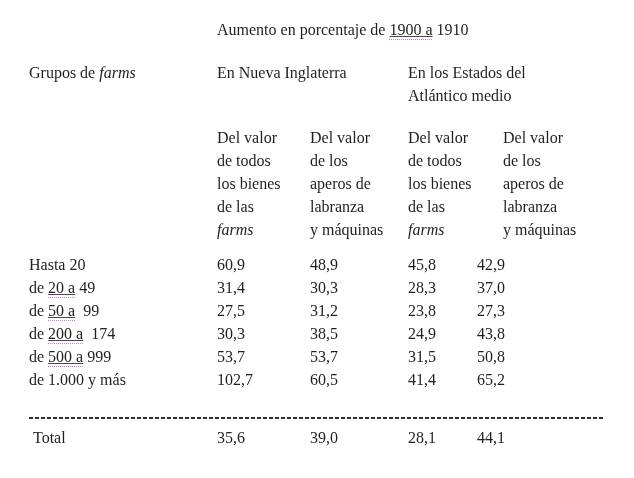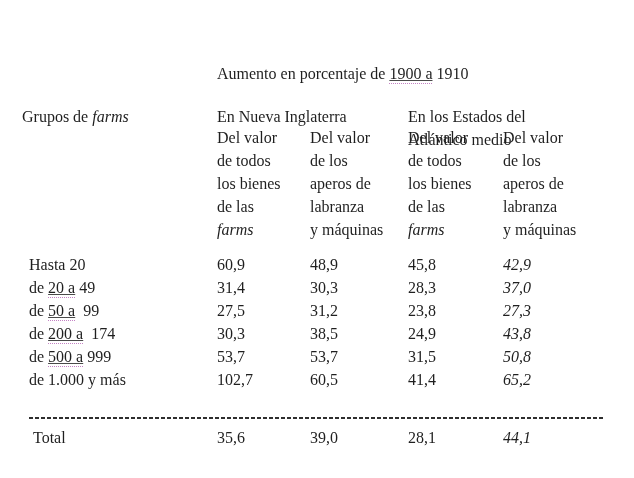--- a/index.html
+++ b/index.html
@@ -7,51 +7,51 @@
     position: relative;
     width: 634px;
     height: 478px;
     background: #ffffff;
     font-family: "Liberation Serif", "DejaVu Serif", serif;
     font-size: 16px;
     line-height: 23px;
     color: #1f1f1f;
     overflow: hidden;
   }
-  .abs { position: absolute; white-space: pre; margin-top: 44px; }
+  .abs { position: absolute; white-space: pre; }
   .it { font-style: italic; }
   
   .tagged {
     text-decoration: underline;
     text-decoration-color: #4a4a4a;
     text-decoration-thickness: 1px;
     border-bottom: 1px dotted #c583c5;
     padding-bottom: 1px;
   }
   .tagged:empty { border-bottom: none; padding-bottom: 0; }
 
   .title { left: 217px; top: 18px; }
-  .stub  { left: 22px;  top: 61px; }
+  .stub  { left: 29px;  top: 61px; }
   .gh1   { left: 217px; top: 61px; }
   .gh2   { left: 408px; top: 61px; width: 158px; white-space: normal; }
 
   .subhead { position: absolute; top: 126px; white-space: nowrap; }
   .sh0 { left: 217px; }
   .sh1 { left: 310px; }
   .sh2 { left: 408px; }
   .sh3 { left: 503px; }
 
   .rows { position: absolute; left: 0; top: 253px; width: 634px; }
   .row  { position: relative; height: 23px; width: 634px; text-align: center; }
   .cell { position: absolute; white-space: pre; }
   .c0 { left: 29px; }
   .c1 { left: 217px; }
   .c2 { left: 310px; }
   .c3 { left: 408px; }
-  .c4 { left: 503px; font-style: italic; }
+  .c4 { left: 477px; }
 
   .divider {
     position: absolute;
     left: 29px;
     top: 417px;
     width: 576px;
     height: 2px;
     background: repeating-linear-gradient(90deg, #2e2e2e 0 4px, transparent 4px 6px);
   }
 

